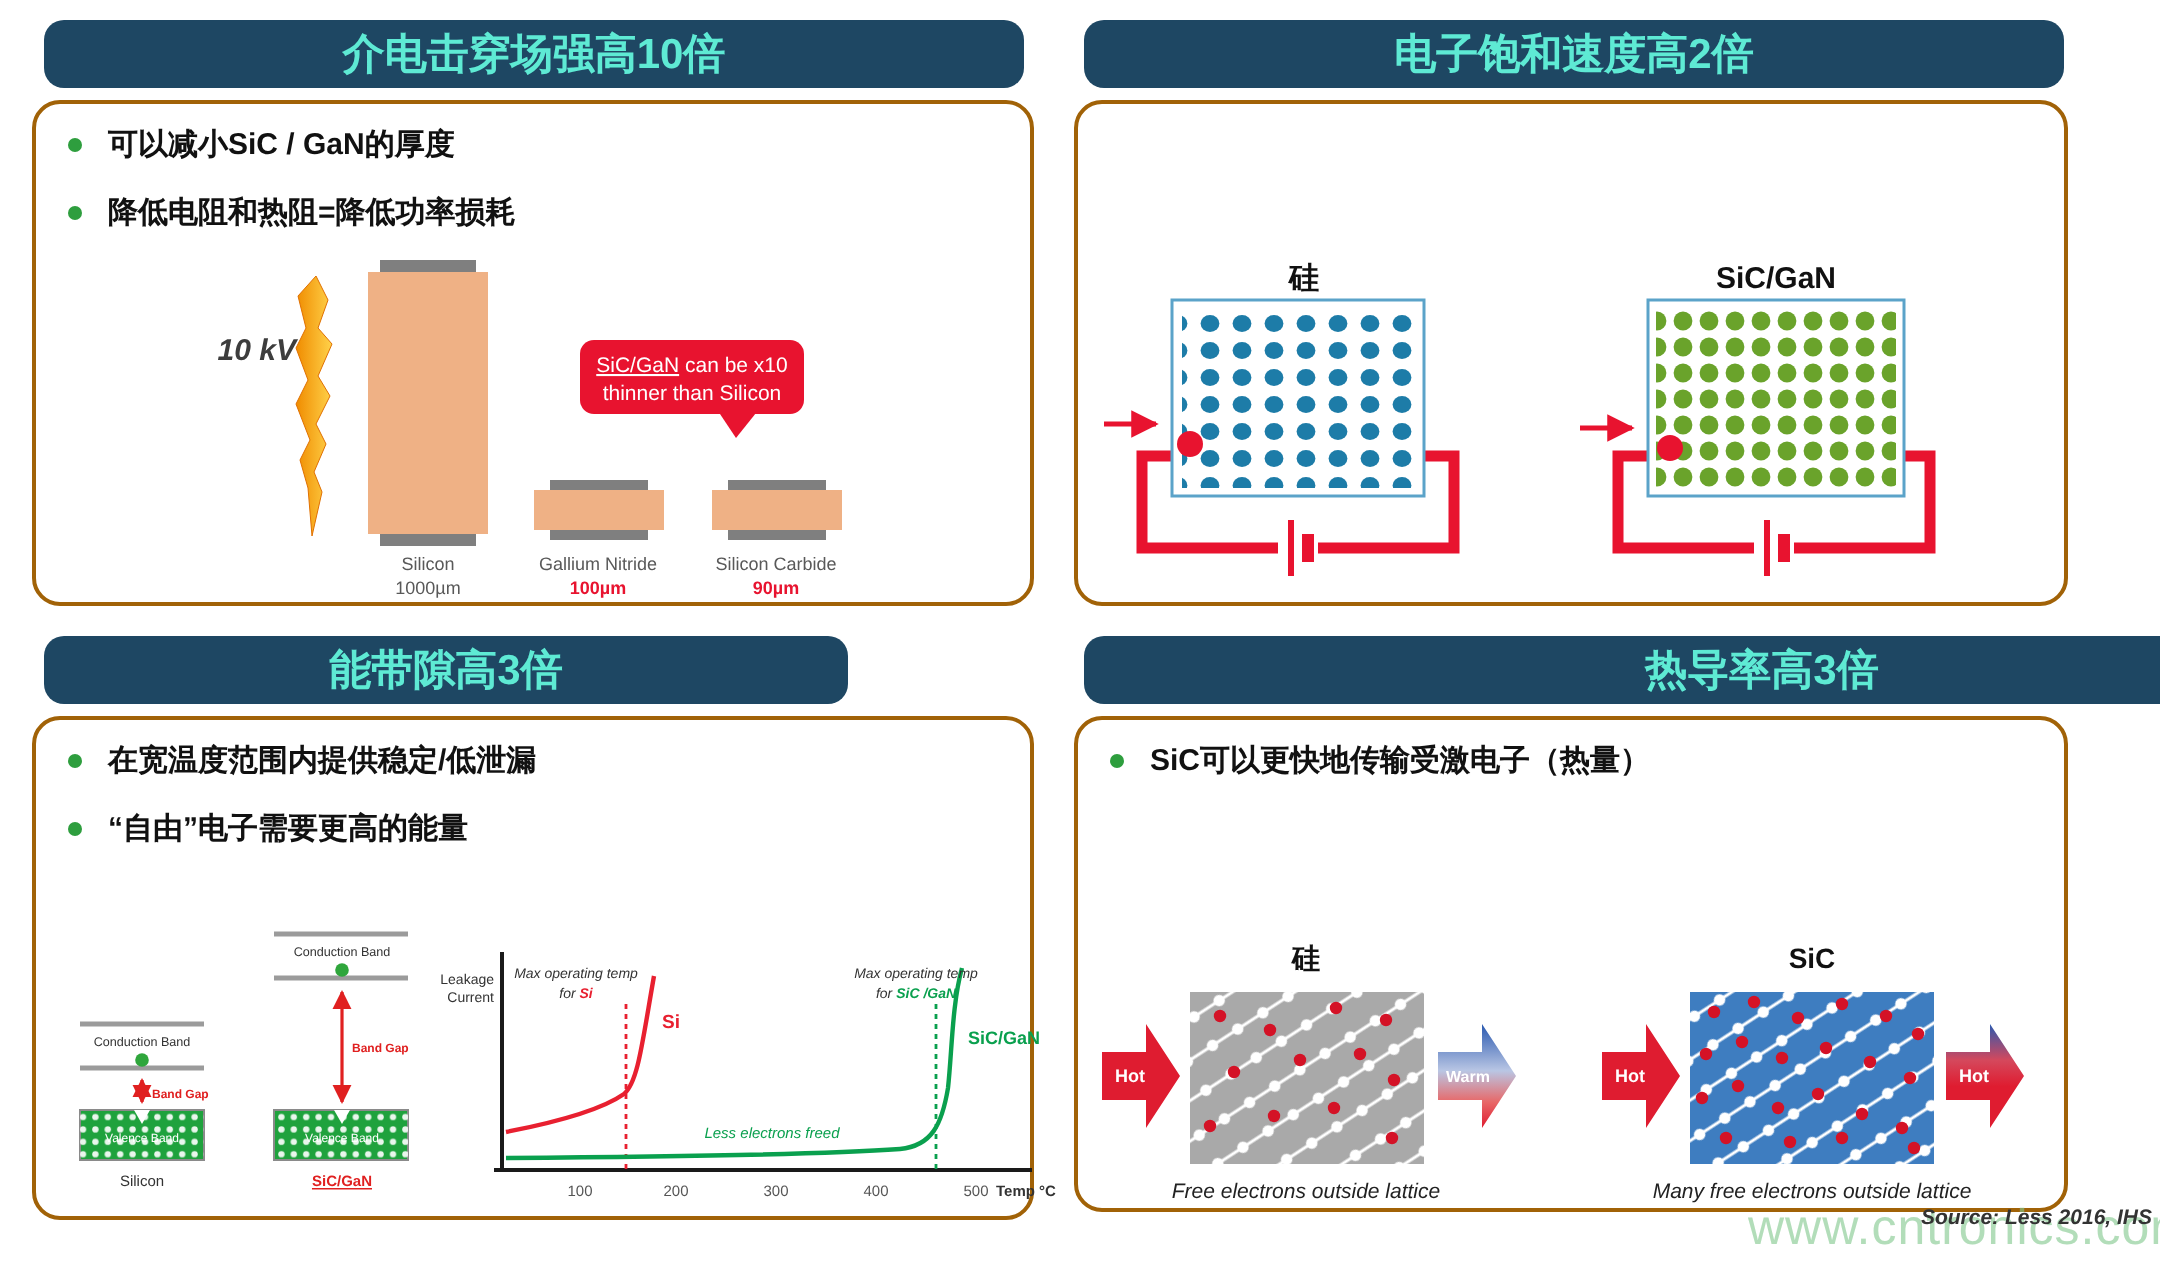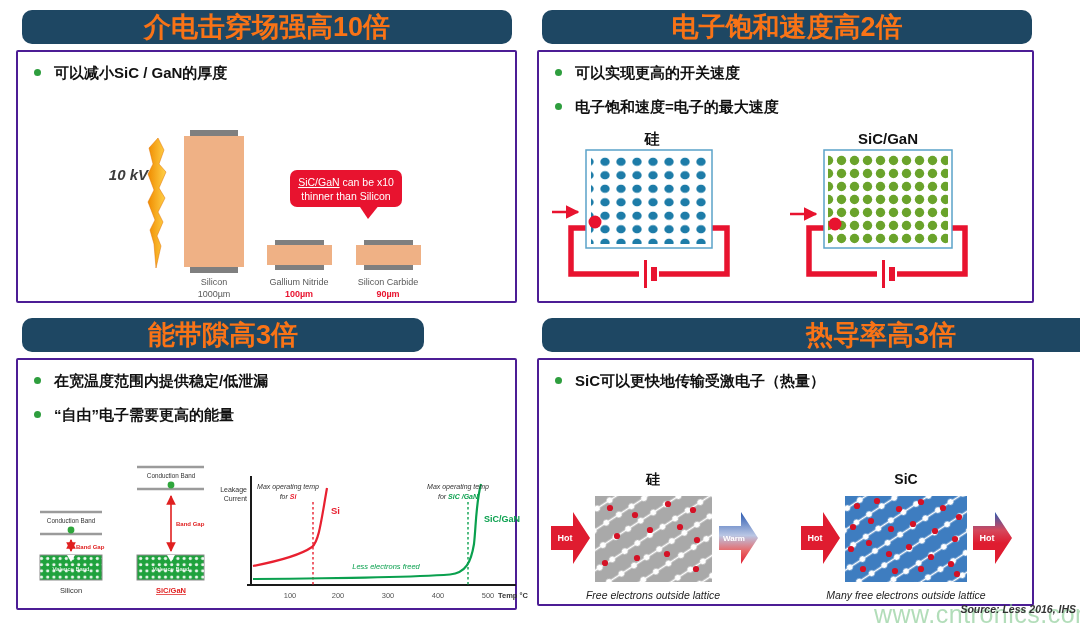--- a/index.html
+++ b/index.html
@@ -1,20 +1,20 @@
 <!DOCTYPE html>
 <html><head>
 <meta charset="utf-8">
 <style>
   html,body{margin:0;padding:0;background:#fff;}
   .canvas{position:relative;width:1080px;height:637px;background:#fff;overflow:hidden;
           font-family:"Liberation Sans","DejaVu Sans",sans-serif;}
-  .hdr{position:absolute;height:34px;background:#1e4763;border-radius:10px;color:#f97316;
-       font-size:27px;font-weight:bold;display:flex;align-items:center;justify-content:center;}
-  .bod{position:absolute;background:#fff;border:2px solid #4c1d95;border-radius:2px;box-sizing:border-box;}
+  .hdr{position:absolute;height:34px;background:#1e4763;border-radius:10px;color:#5eead4;
+       font-size:21px;font-weight:bold;display:flex;align-items:center;justify-content:center;}
+  .bod{position:absolute;background:#fff;border:2px solid #a16207;border-radius:14px;box-sizing:border-box;}
   .bullets{position:absolute;left:6px;top:12px;right:8px;}
   .brow{display:flex;align-items:flex-start;margin-bottom:15px;font-size:15px;font-weight:bold;
         color:#111;line-height:1.25;}
   .brow .dot{width:7px;height:7px;border-radius:50%;background:#2e9e3e;margin:5px 13px 0 10px;flex:none;}
   .diag{position:absolute;}
   .watermark{position:absolute;left:874px;top:600px;font-size:25px;letter-spacing:0.5px;
              color:rgba(130,200,142,0.62);font-weight:normal;}
   .source{position:absolute;right:4px;top:603px;font-size:10.5px;font-style:italic;font-weight:bold;color:#333;}
   svg text{font-family:"Liberation Sans","DejaVu Sans",sans-serif;}
 </style>
@@ -25,20 +25,24 @@
 
   <div class="hdr" style="left:22px;top:10px;width:490px;">
     <span>介电击穿场强高10倍</span>
   </div>
   <div class="bod" style="left:16px;top:50px;width:501px;height:253px;">
     <div class="bullets">
       <div class="brow">
           <span class="dot"></span>
           <span>可以减小SiC / GaN的厚度</span>
         </div>
+      <div class="brow">
+          <span class="dot"></span>
+          <span>降低电阻和热阻=降低功率损耗</span>
+        </div>
     </div>
     <svg class="diag" style="left:12px;top:72px;" width="480" height="178" viewBox="0 0 480 178">
       <defs>
         <linearGradient id="boltG" x1="0" y1="0" x2="1" y2="0">
           <stop offset="0" stop-color="#f08c00"></stop>
             <stop offset="1" stop-color="#ffd24a"></stop>
         </linearGradient>
       </defs>
       <text x="118" y="56" text-anchor="end" font-size="15" font-style="italic" font-weight="bold" fill="#3d3d3d">10 kV</text>
       <polygon fill="url(#boltG)" stroke="#e07000" stroke-width="0.5" points="128,14 134,26 129,40 136,48 129,64 135,74 128,88 133,98 127,112 131,122 126,144 124,120 120,106 125,96 118,78 124,66 118,50 123,40 119,24"></polygon>
@@ -69,30 +73,20 @@
         <text x="316" y="62" text-anchor="middle" font-size="10.5" fill="#fff"><tspan style="text-decoration:underline">SiC/GaN</tspan><tspan> can be x10</tspan></text>
         <text x="316" y="76" text-anchor="middle" font-size="10.5" fill="#fff">thinner than Silicon</text>
       </g>
     </svg>
   </div>
 
   <div class="hdr" style="left:542px;top:10px;width:490px;text-align:right;">
     <span>电子饱和速度高2倍</span>
   </div>
   <div class="bod" style="left:537px;top:50px;width:497px;height:253px;">
-    <div class="bullets">
-      <div class="brow">
-          <span class="dot"></span>
-          <span>可以实现更高的开关速度</span>
-        </div>
-      <div class="brow">
-          <span class="dot"></span>
-          <span>电子饱和速度=电子的最大速度</span>
-        </div>
-    </div>
     <svg class="diag" style="left:10px;top:76px;" width="476" height="162" viewBox="0 0 476 162">
       <defs>
         <pattern id="bdots" width="16" height="13.5" patternUnits="userSpaceOnUse">
           <ellipse cx="8" cy="6.75" rx="4.7" ry="4.2" fill="#1d7ca8"></ellipse>
         </pattern>
         <pattern id="gdots" width="13" height="13" patternUnits="userSpaceOnUse">
           <circle cx="6.5" cy="6.5" r="4.7" fill="#6aa32b"></circle>
         </pattern>
         <marker id="ra2" viewBox="0 0 10 10" refX="9" refY="5" markerWidth="5.5" markerHeight="5.5" orient="auto-start-reverse">
           <path d="M0,0L10,5L0,10z" fill="#e8132f"></path>

